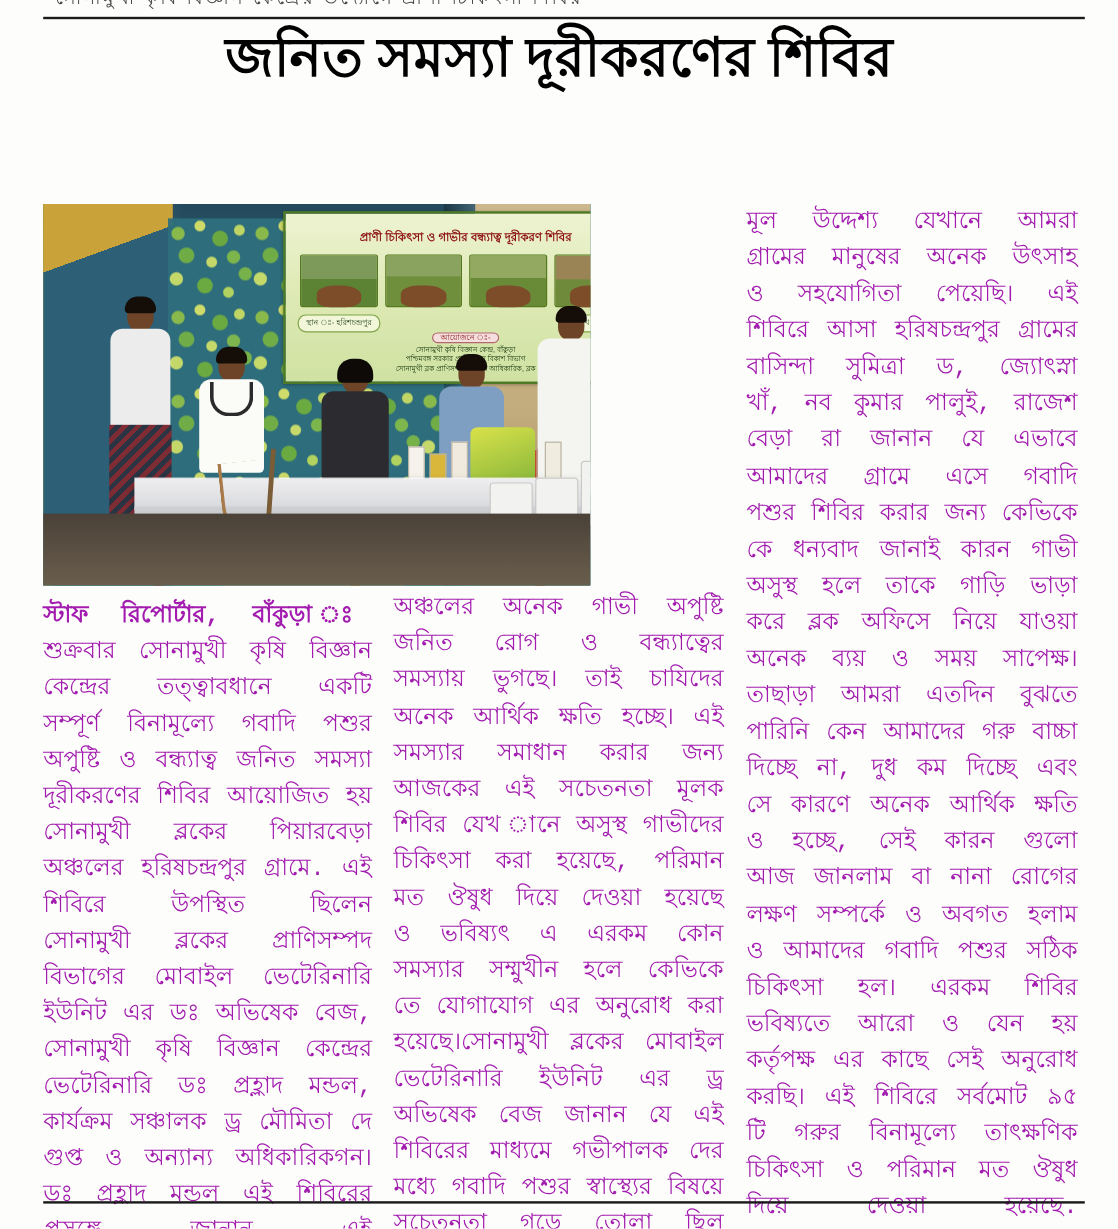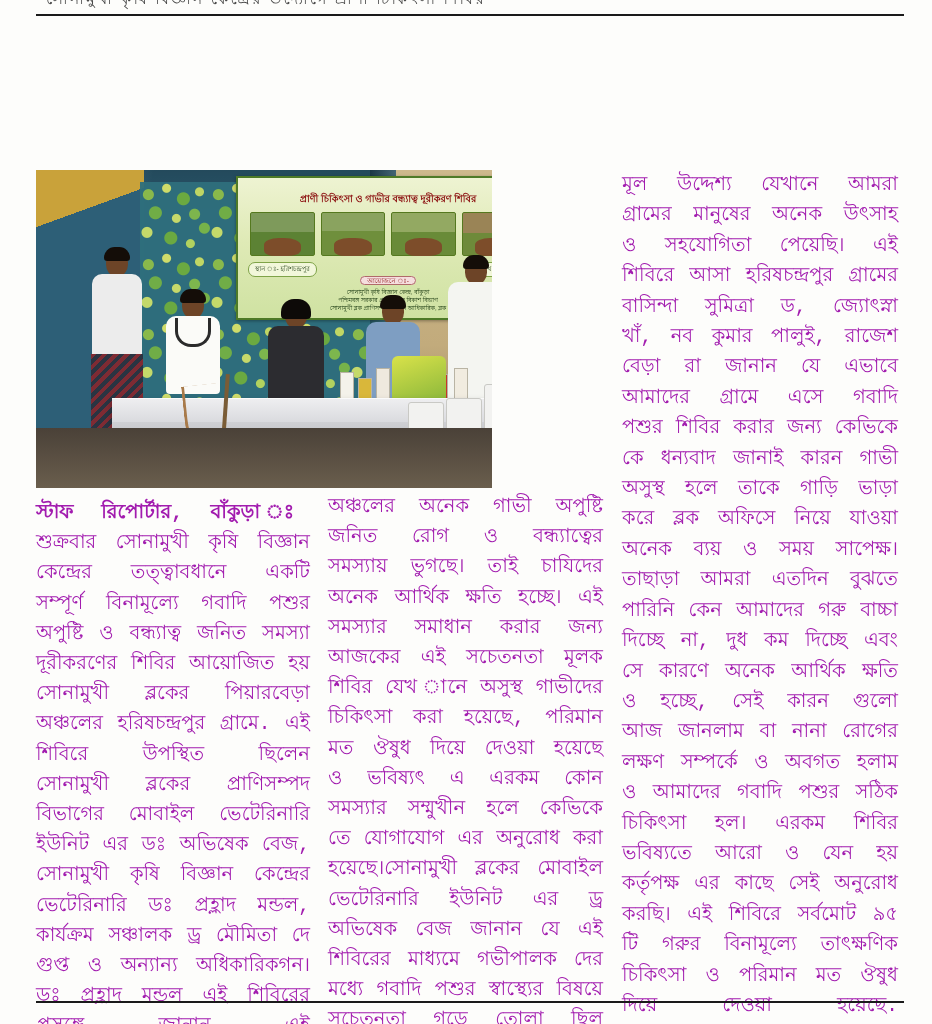--- a/index.html
+++ b/index.html
@@ -391,20 +391,21 @@
 
 <div id="page">
 
   <div class="top-sliver">
     <span class="sliver-text">সোনামুখী কৃষি বিজ্ঞান কেন্দ্রের উদ্যোগে প্রাণী চিকিৎসা শিবির</span>
   </div>
 
   <div class="rule-top"></div>
 
   <div class="headline">
+    <span class="hl-line second">জনিত সমস্যা দূরীকরণের শিবির</span>
   </div>
 
   <div class="photo-frame">
     <div class="photo">
       <div class="wall-left"></div>
       <div class="curtain"></div>
       <div class="wall-right"></div>
       <div class="pillar"></div>
 
       <div class="banner">

